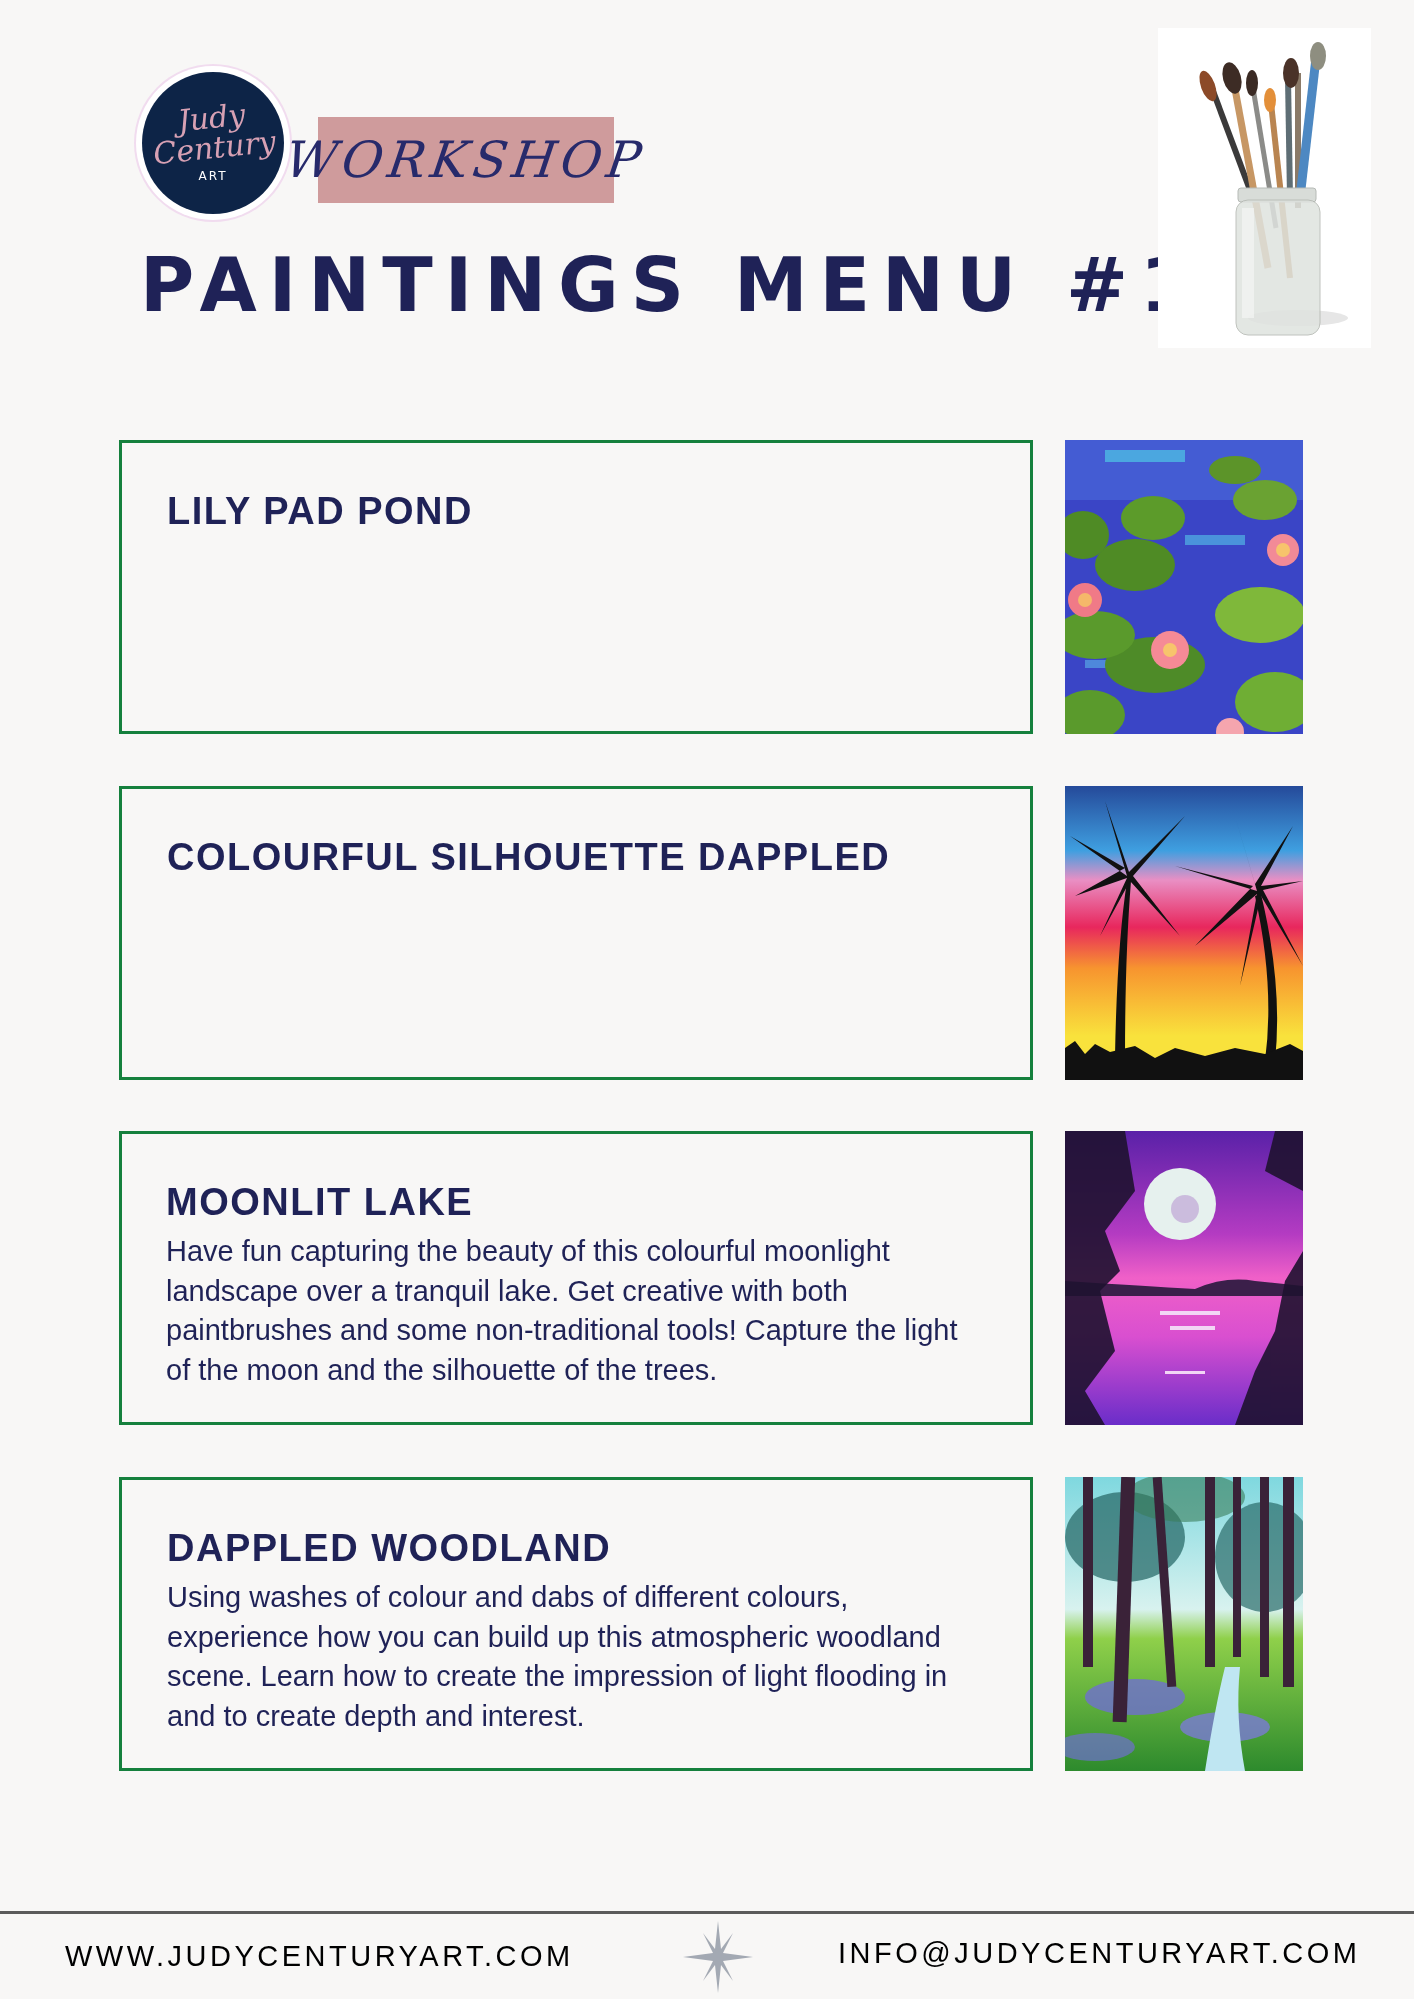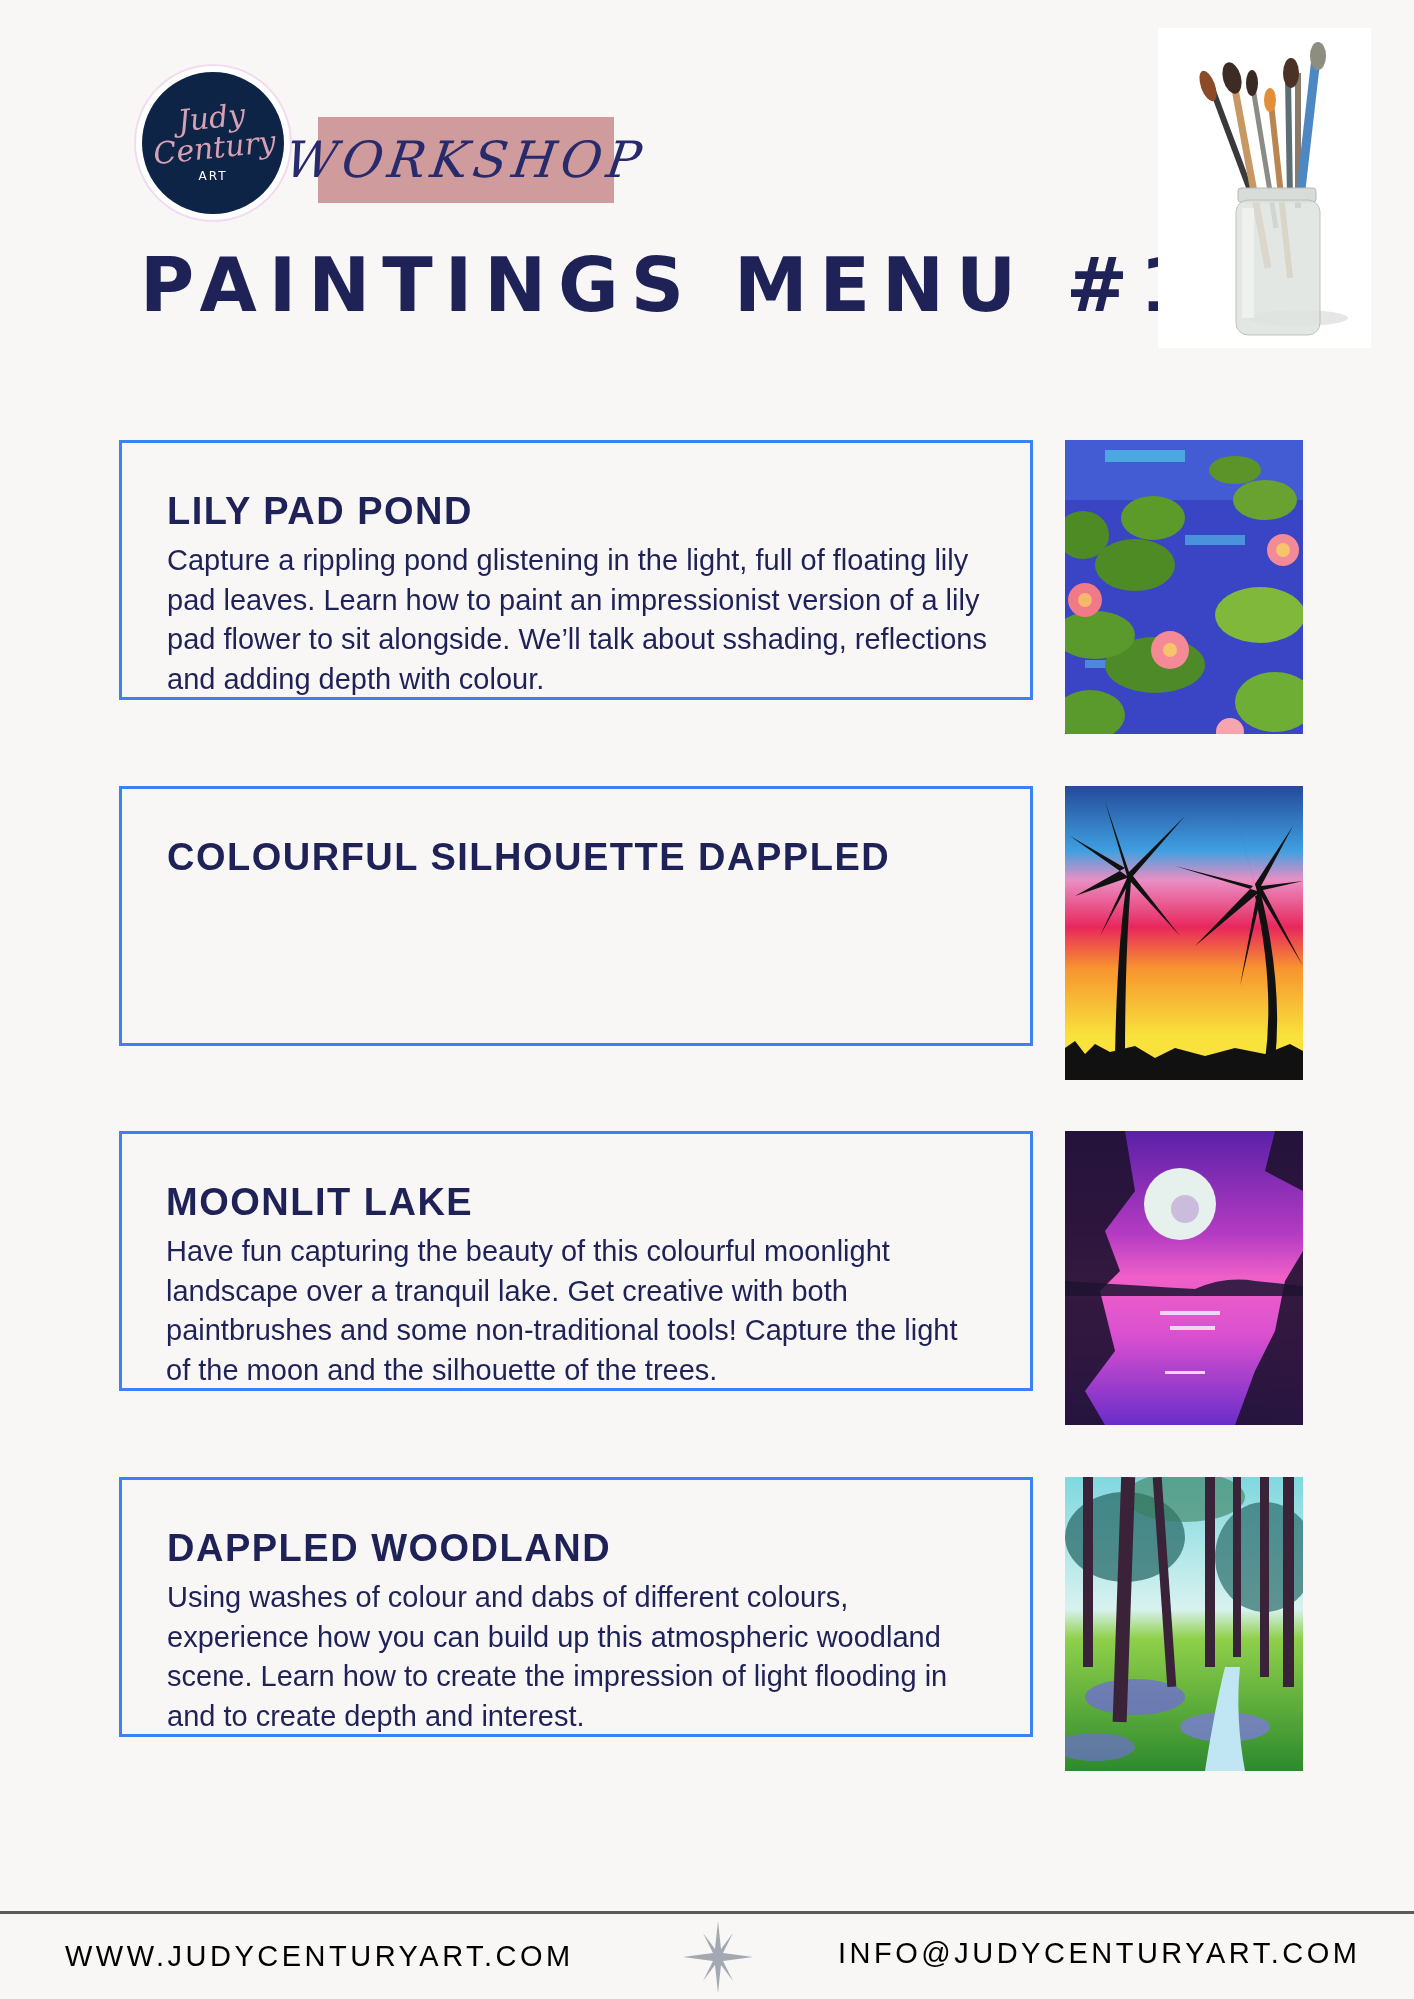--- a/index.html
+++ b/index.html
@@ -37,22 +37,22 @@
       font-family: "DejaVu Sans", sans-serif; font-weight: bold;
       font-size: 74px; letter-spacing: 12px; color: #1f2257; line-height: 90px; white-space: nowrap;
     }
 
     .brushes-photo {
       position: absolute; left: 1158px; top: 28px; width: 213px; height: 320px; background: #ffffff;
       overflow: hidden;
     }
 
     .card {
-      position: absolute; left: 119px; width: 914px; height: 260px;
-      border: 3px solid #3b82f6; background: #f8f7f6;
+      position: absolute; left: 119px; width: 914px; height: 294px;
+      border: 3px solid #15803d; background: #f8f7f6;
       padding: 46px 45px 0 45px;
     }
     .card-title {
       font-family: "Liberation Sans", sans-serif; font-weight: bold; font-size: 38px;
       letter-spacing: 1.5px; color: #1f2257; line-height: 44px; margin-bottom: 8px;
     }
     .card-desc {
       font-family: "Liberation Sans", sans-serif; font-size: 29px; line-height: 39.5px; color: #1f2257;
       width: 820px;
     }
@@ -105,21 +105,20 @@
     <ellipse cx="160" cy="28" rx="8" ry="14" fill="#8e8e80"></ellipse>
 
     <rect x="80" y="160" width="78" height="14" rx="3" fill="#d8dcd8" stroke="#b6bab6"></rect>
     <rect x="78" y="172" width="84" height="135" rx="12" fill="#dfe3df" opacity="0.85" stroke="#b4b8b2"></rect>
     <rect x="84" y="180" width="12" height="110" fill="#f3f5f3" opacity="0.7"></rect>
   </svg>
 </div>
 
 <div class="card" style="top:440px;">
   <h2 class="card-title">LILY PAD POND</h2>
-  <p class="card-desc">Capture a rippling pond glistening in the light, full of floating lily pad leaves. Learn how to paint an impressionist version of a lily pad flower to sit alongside. We’ll talk about sshading, reflections and adding depth with colour.</p>
 </div>
 <div class="thumb" style="top:440px;">
   <svg viewBox="0 0 238 294">
     <rect width="238" height="294" fill="#3a45c6"></rect>
     <rect x="0" y="0" width="238" height="60" fill="#4b6ddc" opacity="0.6"></rect>
     <rect x="40" y="10" width="80" height="12" fill="#4fc7e6" opacity="0.7"></rect>
     <rect x="120" y="95" width="60" height="10" fill="#55c6ea" opacity="0.6"></rect>
     <rect x="20" y="220" width="70" height="8" fill="#5cb6ea" opacity="0.6"></rect>
     <ellipse cx="88" cy="78" rx="32" ry="22" fill="#5c9b2a"></ellipse>
     <ellipse cx="70" cy="125" rx="40" ry="26" fill="#4f8b25"></ellipse>

